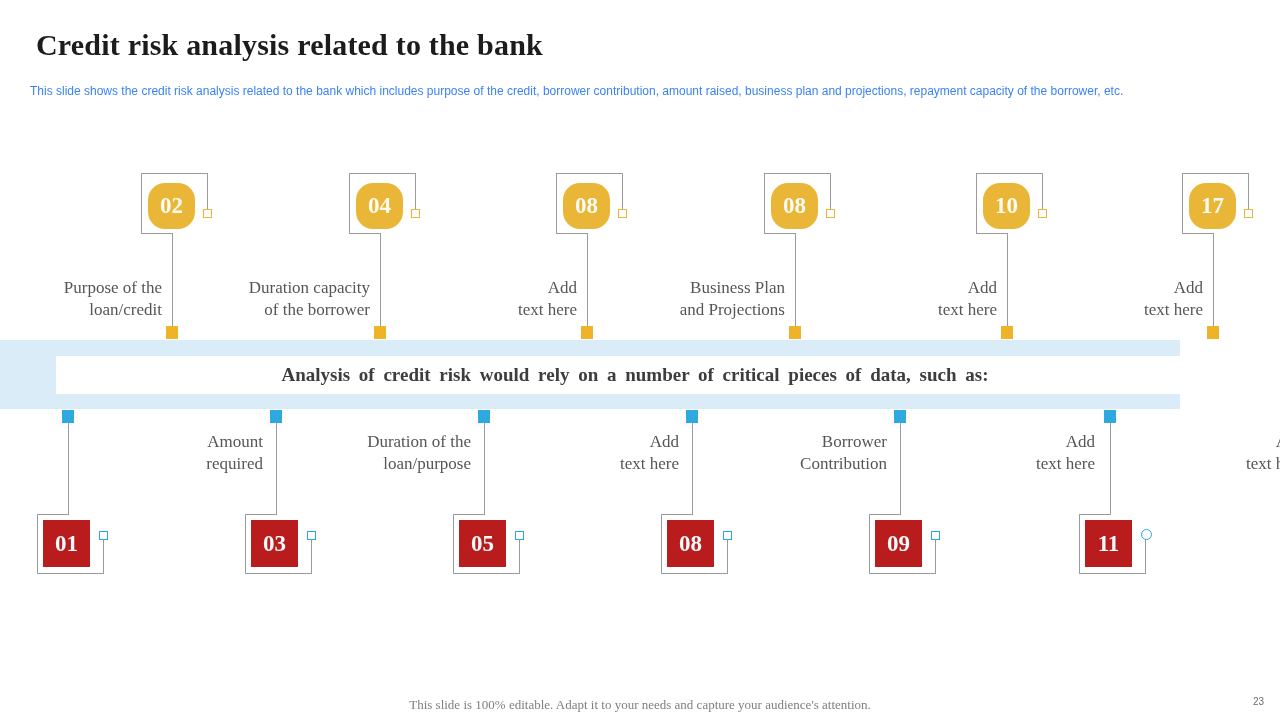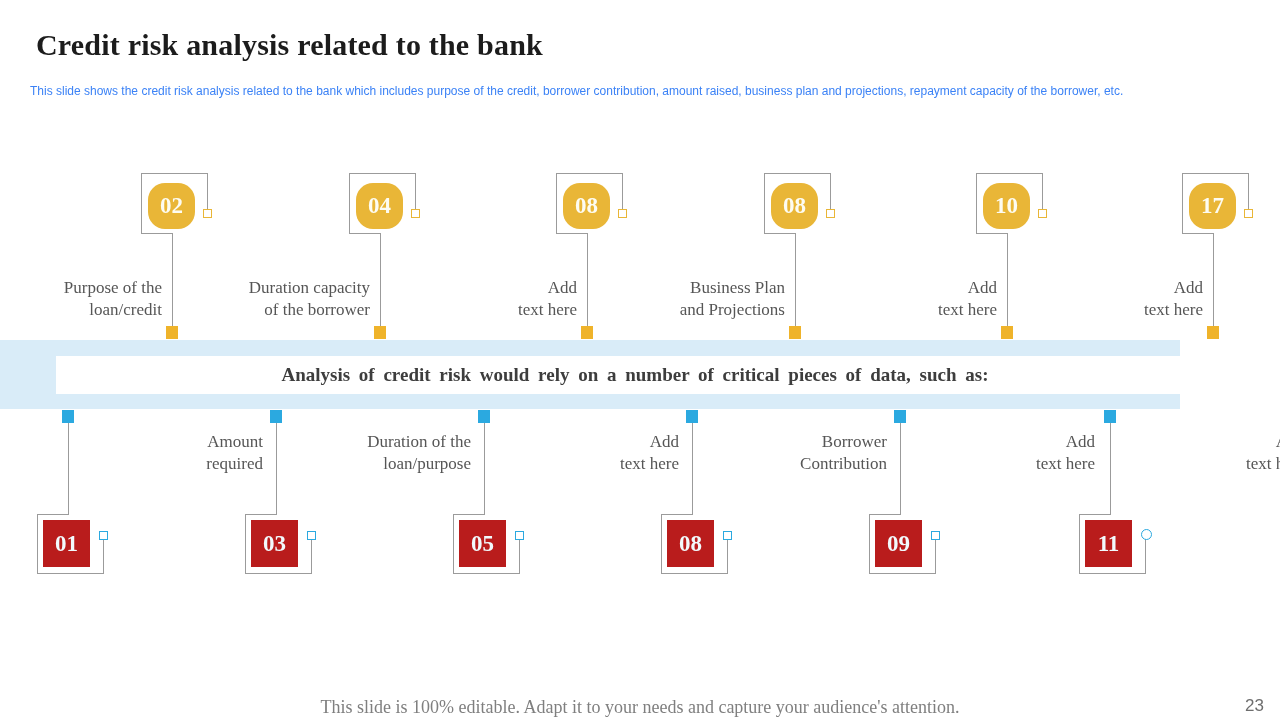--- a/index.html
+++ b/index.html
@@ -48,24 +48,24 @@
   .ep { width:12px; height:13px; left:-6px; }
   .it .ep { top:326px; background:#EFB32A; }
   .ib .ep { top:410px; background:#2BA9E0; }
   .lbl {
     font-size:17px; line-height:22px; color:#565656; white-space:pre-line;
   }
   .it .lbl { left:-180px; top:277px; width:170px; text-align:right; }
   .ib .lbl { left:10px; top:431px; width:185px; text-align:right; }
   .footer-note {
     position:absolute; left:0; top:697px; width:1280px; text-align:center;
-    font-size:18px; color:#7f7f7f;
+    font-size:13px; color:#7f7f7f;
   }
   .page-num {
-    position:absolute; right:16px; top:696px; font-size:17px; color:#6e6e6e;
+    position:absolute; right:16px; top:696px; font-size:10px; color:#6e6e6e;
     font-family:"Liberation Sans", sans-serif;
   }
 </style>
 </head>
 <body>
 
 <div class="slide">
 
   <div class="title">Credit risk analysis related to the bank</div>
   <div class="subtitle">This slide shows the credit risk analysis related to the bank which includes purpose of the credit, borrower contribution, amount raised, business plan and projections, repayment capacity of the borrower, etc.</div>

